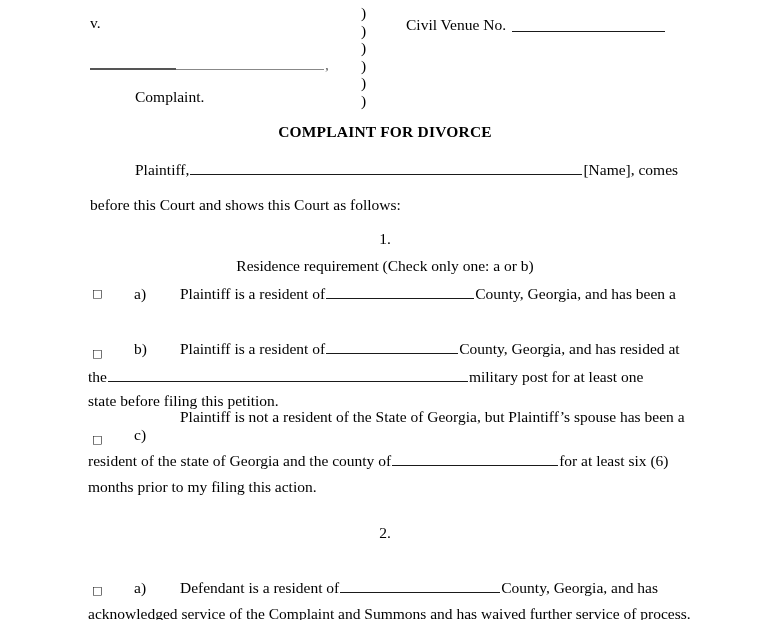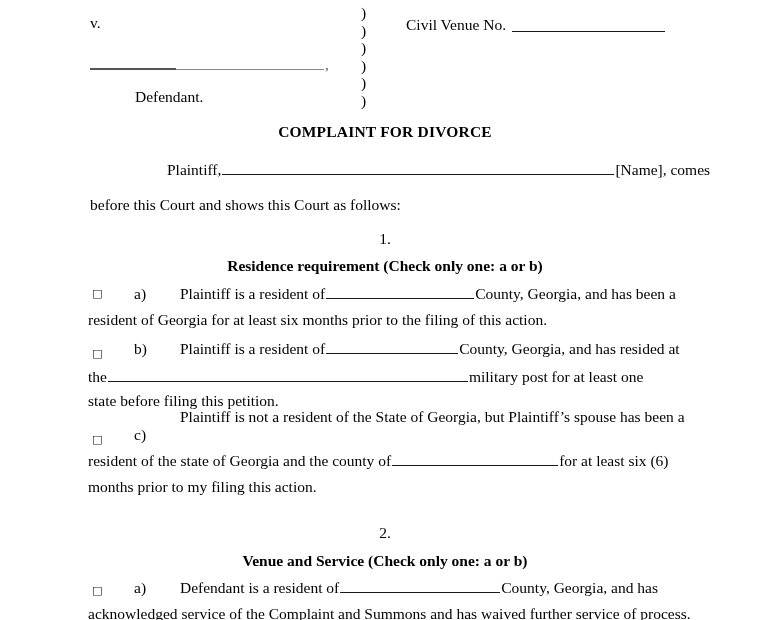--- a/index.html
+++ b/index.html
@@ -100,21 +100,21 @@
     width: 770px;
     text-align: center;
   }
   .doc-title {
     top: 123px;
     font-size: 15.5px;
     font-weight: bold;
     letter-spacing: 0.2px;
   }
   .num-1 { top: 230px; font-size: 15.5px; }
-  .head-1 { top: 257px; font-size: 15.5px; font-weight: bold; }
+  .head-1 { top: 257px; font-size: 15.5px; font-weight: normal; }
   .num-2 { top: 524px; font-size: 15.5px; }
   .head-2 { top: 552px; font-size: 15.5px; font-weight: bold; }
 
   
   .line {
     position: absolute;
     font-size: 15.5px;
     white-space: nowrap;
   }
 
@@ -146,73 +146,71 @@
 <div class="page">
 
   <div class="caption">
 
     <div class="cap-v">v.</div>
 
     <div class="rule-def-dark"></div>
     <div class="rule-def-light"></div>
     <div class="cap-comma">,</div>
 
-    <div class="cap-defendant">Defendant.</div>
+    <div class="cap-defendant">Complaint.</div>
 
     <div class="paren-col">
       <span>)</span>
       <span>)</span>
       <span>)</span>
       <span>)</span>
       <span>)</span>
       <span>)</span>
     </div>
 
     <div class="cap-civil">Civil Venue No.</div>
     <div class="rule-civil"></div>
   </div>
 
   <div class="centered doc-title">COMPLAINT FOR DIVORCE</div>
 
-  <div class="line" style="left:135px; top:161px;margin-left:32px;">
+  <div class="line" style="left:135px; top:161px;">
     <span>Plaintiff,</span><span class="blank" style="width:392px;"></span><span>[Name], comes</span>
   </div>
 
   <div class="line" style="left:90px; top:196px;">before this Court and shows this Court as follows:</div>
 
   <div class="centered num-1">1.</div>
   <div class="centered head-1">Residence requirement (Check only one:  a or b)</div>
 
   <div class="cbx" style="left:92px; top:288px;">□</div>
   <div class="marker" style="left:134px; top:285px;">a)</div>
   <div class="line" style="left:180px; top:285px;font-family:Liberation Serif, serif;">
     <span>Plaintiff is a resident of</span><span class="blank" style="width:148px;"></span><span>County, Georgia, and has been a</span>
   </div>
-  <div class="line" style="left:88px; top:311px;">resident of Georgia for at least six months prior to the filing of this action.</div>
 
   <div class="cbx" style="left:92px; top:348px;">□</div>
   <div class="marker" style="left:134px; top:340px;">b)</div>
   <div class="line" style="left:180px; top:340px;">
     <span>Plaintiff is a resident of</span><span class="blank" style="width:132px;"></span><span>County, Georgia, and has resided at</span>
   </div>
   <div class="line" style="left:88px; top:368px;text-align:right;">
     <span>the</span><span class="blank" style="width:360px;"></span><span>military post for at least one</span>
   </div>
   <div class="line" style="left:88px; top:392px;">state before filing this petition.</div>
 
   <div class="cbx" style="left:92px; top:434px;">□</div>
   <div class="marker" style="left:134px; top:426px;">c)</div>
   <div class="line" style="left:180px; top:408px;">Plaintiff is not a resident of the State of Georgia, but Plaintiff’s spouse has been a</div>
   <div class="line" style="left:88px; top:452px;">
     <span>resident of the state of Georgia and the county of</span><span class="blank" style="width:166px;"></span><span>for at least six (6)</span>
   </div>
   <div class="line" style="left:88px; top:478px;">months prior to my filing this action.</div>
 
   <div class="centered num-2">2.</div>
-  <div class="centered head-2">Venue and Service (Check only one:  a or b)</div>
 
   <div class="cbx" style="left:92px; top:585px;">□</div>
   <div class="marker" style="left:134px; top:579px;">a)</div>
   <div class="line" style="left:180px; top:579px;">
     <span>Defendant is a resident of</span><span class="blank" style="width:160px;"></span><span>County, Georgia, and has</span>
   </div>
   <div class="line" style="left:88px; top:605px;">acknowledged service of the Complaint and Summons and has waived further service of process.</div>
 
 </div>
 

